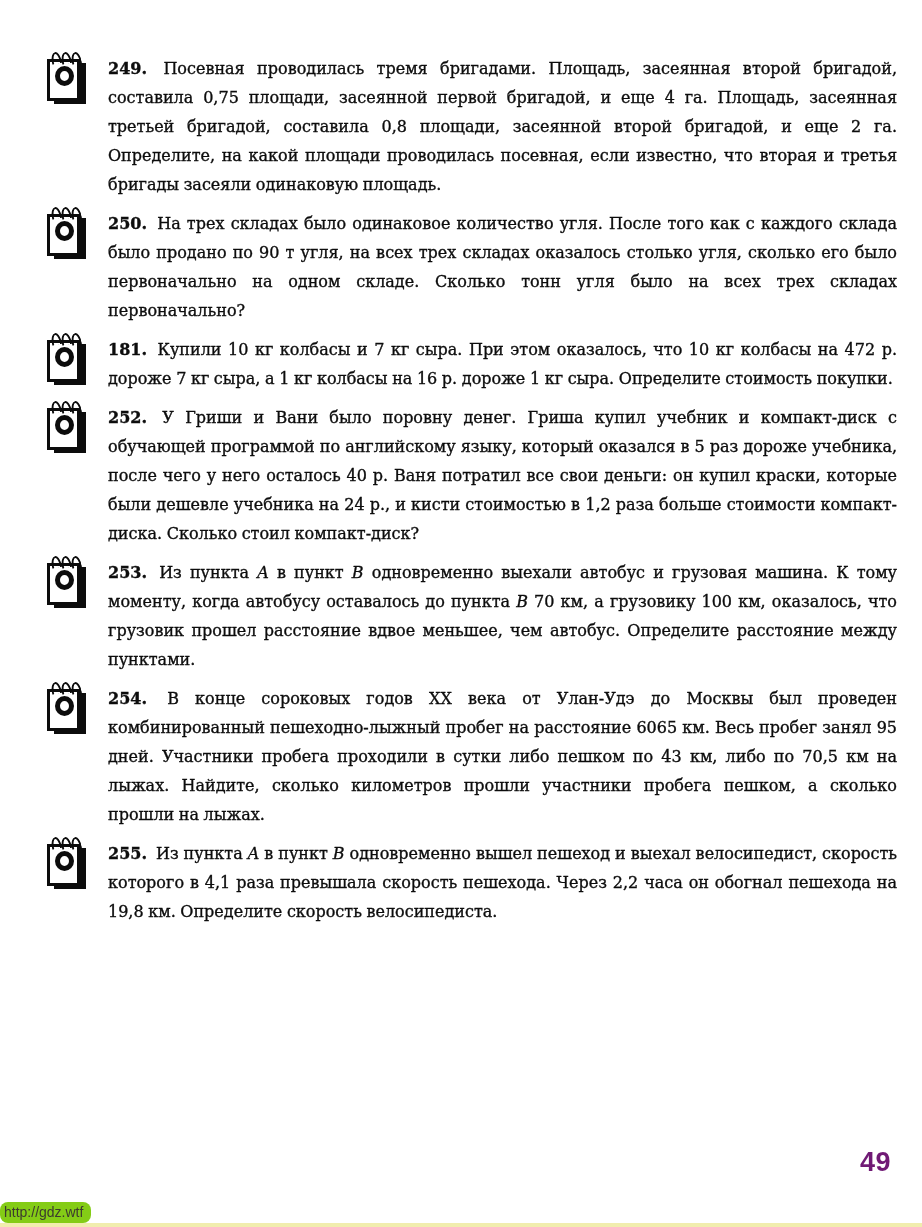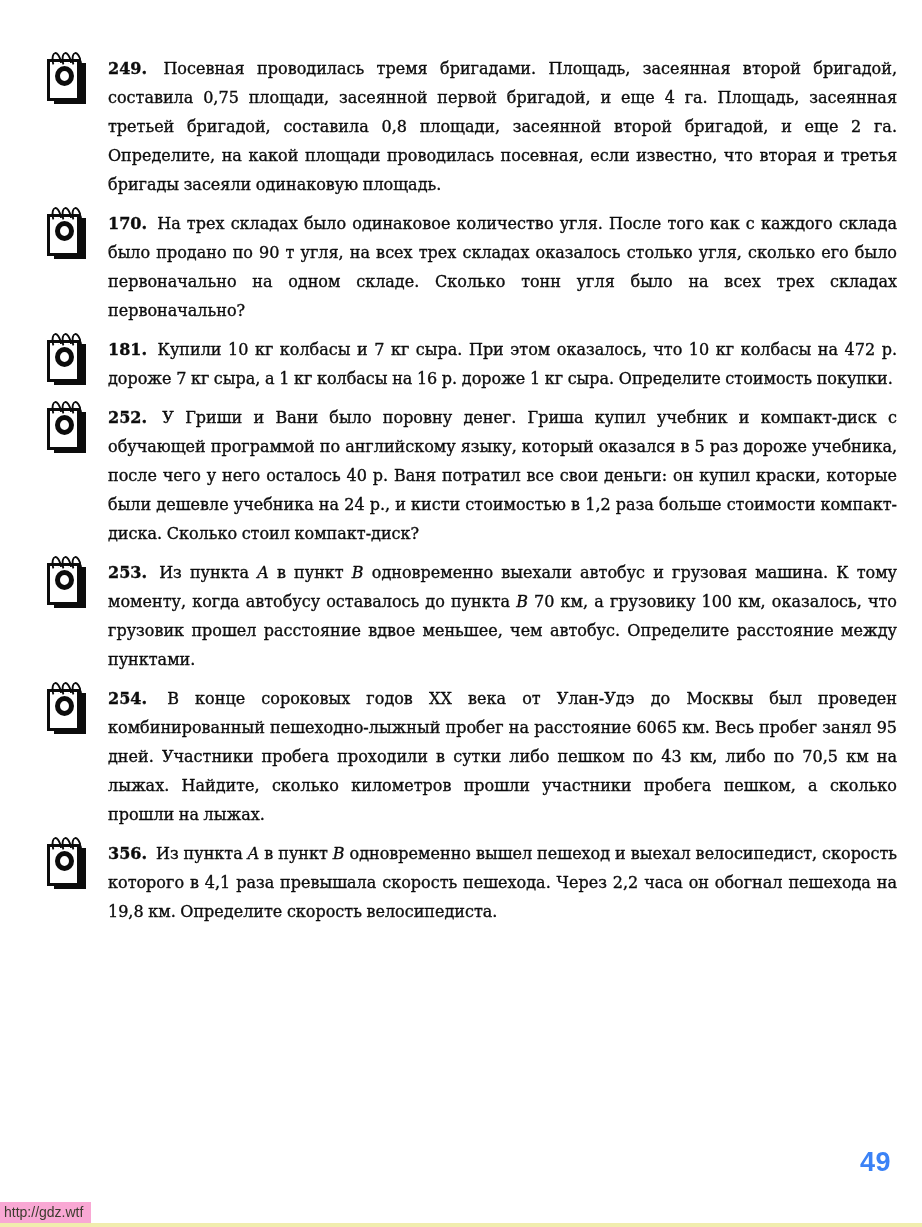--- a/index.html
+++ b/index.html
@@ -100,21 +100,21 @@
   .np-spiral.s3 { left: 24px; }
 
   
   .page-number {
     position: absolute;
     top: 1147px;
     right: 31px;
     font-family: "Liberation Sans", sans-serif;
     font-weight: bold;
     font-size: 27px;
-    color: #3b82f6;
+    color: #701a75;
     letter-spacing: 0.5px;
   }
   .watermark {
     position: absolute;
     left: 0;
     top: 1202px;
     padding: 2px 8px 3px 4px;
     font-family: "Liberation Sans", sans-serif;
     font-size: 14px;
     color: #3c3b2e;
@@ -151,21 +151,21 @@
   <section class="problem">
     <span class="notepad">
       <span class="np-shadow"></span>
       <span class="np-sheet"></span>
       <span class="np-ring"></span>
       <span class="np-spiral s1"></span>
       <span class="np-spiral s2"></span>
       <span class="np-spiral s3"></span>
     </span>
     <p class="problem-text">
-      <b class="problem-number">170.</b><span class="problem-runs"> <span>На трех складах было одинаковое количество угля. После того как с каждого склада было продано по 90 т угля, на всех трех складах оказалось столько угля, сколько его было первоначально на одном складе. Сколько тонн угля было на всех трех складах первоначально?</span></span>
+      <b class="problem-number">250.</b><span class="problem-runs"> <span>На трех складах было одинаковое количество угля. После того как с каждого склада было продано по 90 т угля, на всех трех складах оказалось столько угля, сколько его было первоначально на одном складе. Сколько тонн угля было на всех трех складах первоначально?</span></span>
     </p>
   </section>
 
   <section class="problem">
     <span class="notepad">
       <span class="np-shadow"></span>
       <span class="np-sheet"></span>
       <span class="np-ring"></span>
       <span class="np-spiral s1"></span>
       <span class="np-spiral s2"></span>
@@ -221,24 +221,24 @@
   <section class="problem">
     <span class="notepad">
       <span class="np-shadow"></span>
       <span class="np-sheet"></span>
       <span class="np-ring"></span>
       <span class="np-spiral s1"></span>
       <span class="np-spiral s2"></span>
       <span class="np-spiral s3"></span>
     </span>
     <p class="problem-text">
-      <b class="problem-number">356.</b><span class="problem-runs"> <span>Из пункта </span><i>A</i><span> в пункт </span><i>B</i><span> одновременно вышел пешеход и выехал велосипедист, скорость которого в 4,1 раза превышала скорость пешехода. Через 2,2 часа он обогнал пешехода на 19,8 км. Определите скорость велосипедиста.</span></span>
+      <b class="problem-number">255.</b><span class="problem-runs"> <span>Из пункта </span><i>A</i><span> в пункт </span><i>B</i><span> одновременно вышел пешеход и выехал велосипедист, скорость которого в 4,1 раза превышала скорость пешехода. Через 2,2 часа он обогнал пешехода на 19,8 км. Определите скорость велосипедиста.</span></span>
     </p>
   </section>
 </main>
 
   <div class="page-number">49</div>
 
-  <div class="watermark" style="background: #f9a8d4;">http://gdz.wtf</div>
+  <div class="watermark" style="background: #84cc16; border-radius: 8px;">http://gdz.wtf</div>
 
   <div class="bottom-strip" style="background: rgb(236, 231, 147);"></div>
 
 </div>
 
 </body></html>

